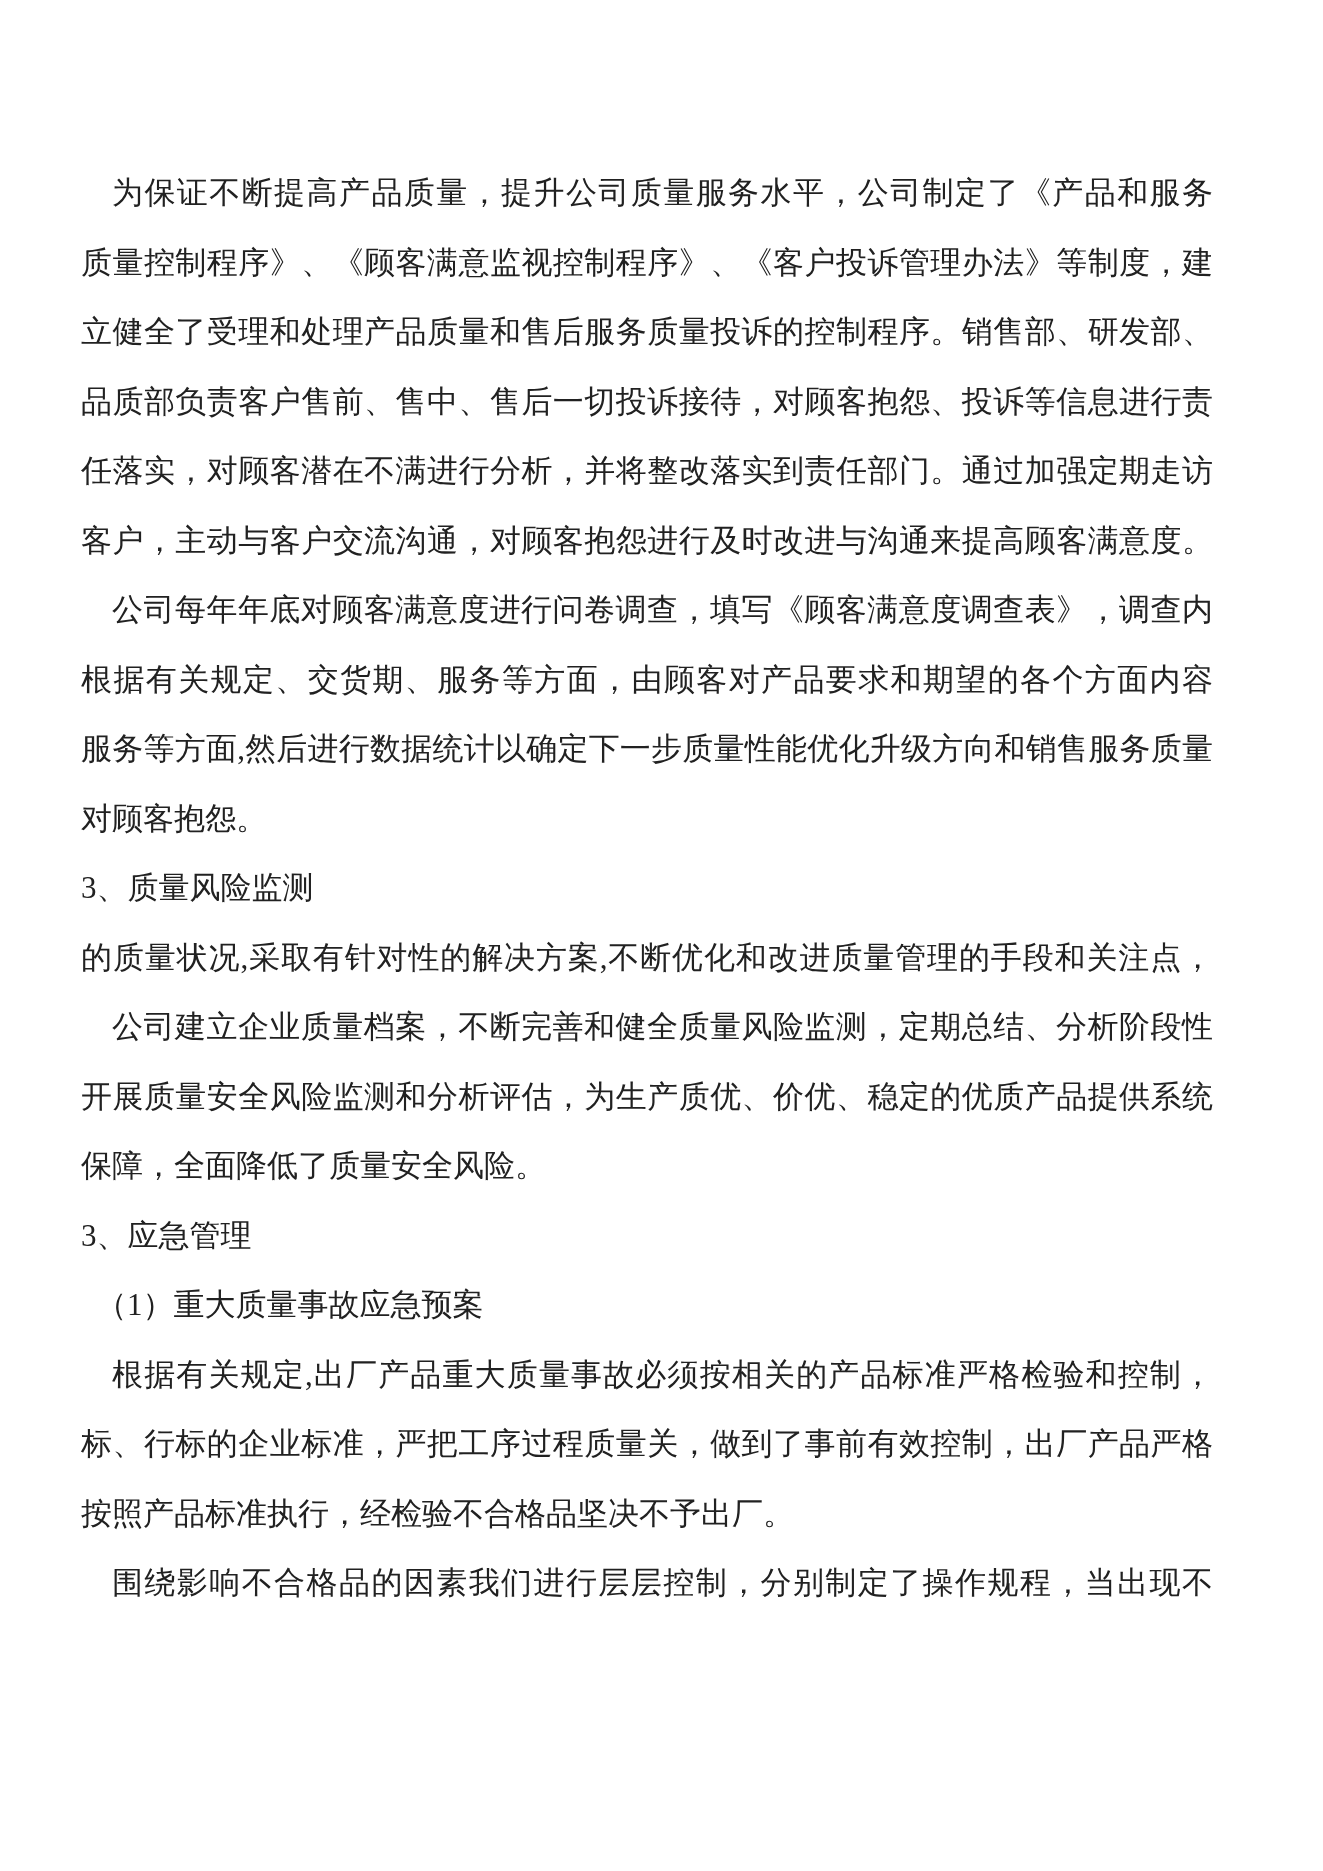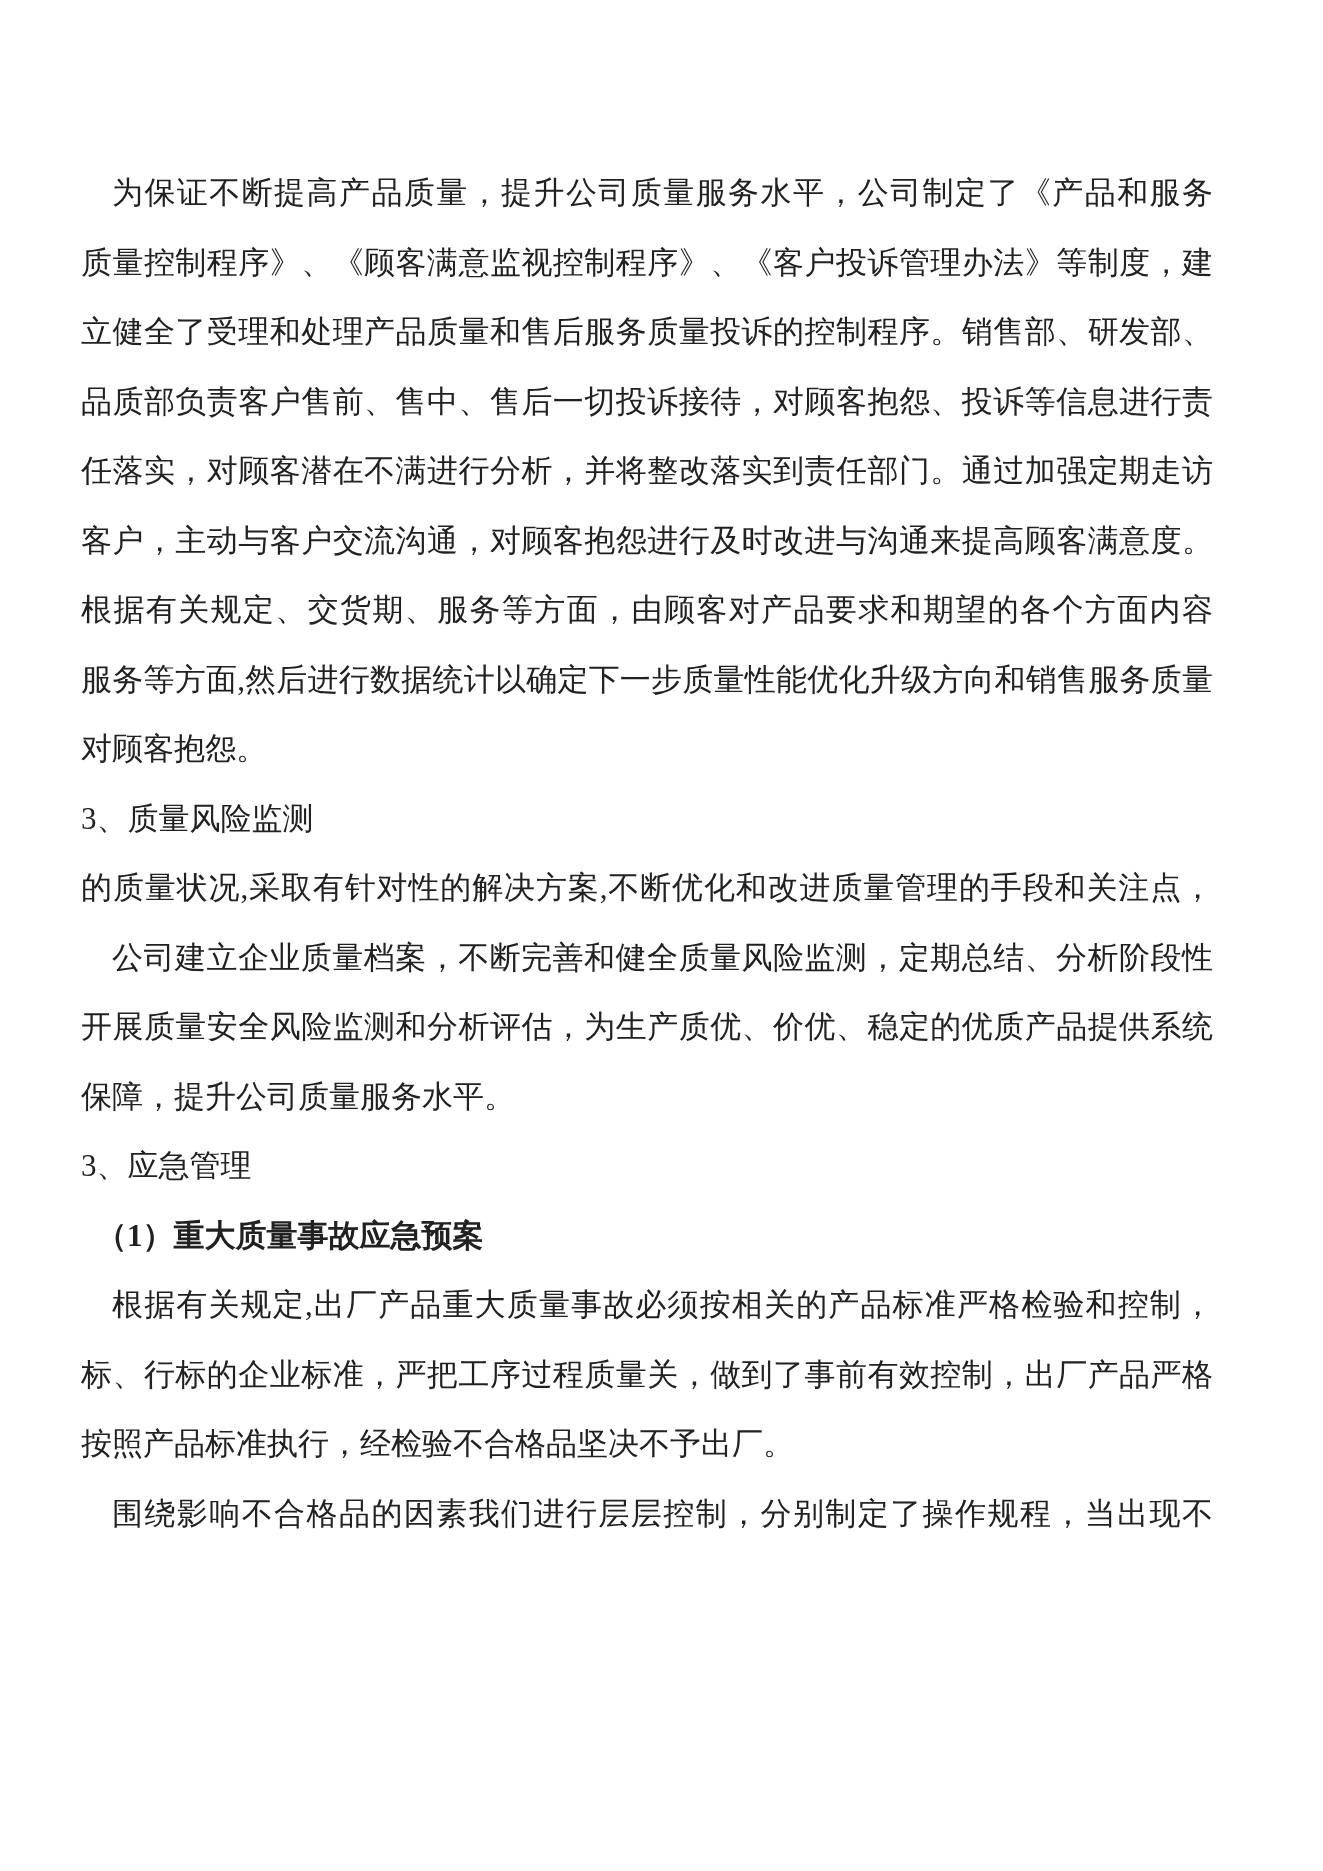--- a/index.html
+++ b/index.html
@@ -39,41 +39,42 @@
   }
   
   .fill {
     white-space: normal;
     text-align: justify;
     text-align-last: justify;
   }
   
   .ind-1 { text-indent: 31px; }
   
-  .ind-h { text-indent: 15px; font-weight: bold; }
+  .ind-h { text-indent: 15px; }
 </style>
 </head>
 <body>
 
 <div class="page">
   <div class="text-block">
     <div class="line fill ind-1">为保证不断提高产品质量，提升公司质量服务水平，公司制定了《产品和服务</div>
     <div class="line fill">质量控制程序》、《顾客满意监视控制程序》、《客户投诉管理办法》等制度，建</div>
     <div class="line fill">立健全了受理和处理产品质量和售后服务质量投诉的控制程序。销售部、研发部、</div>
     <div class="line fill">品质部负责客户售前、售中、售后一切投诉接待，对顾客抱怨、投诉等信息进行责</div>
     <div class="line fill">任落实，对顾客潜在不满进行分析，并将整改落实到责任部门。通过加强定期走访</div>
     <div class="line fill">客户，主动与客户交流沟通，对顾客抱怨进行及时改进与沟通来提高顾客满意度。</div>
+    <div class="line fill ind-1">公司每年年底对顾客满意度进行问卷调查，填写《顾客满意度调查表》，调查内</div>
     <div class="line fill">根据有关规定、交货期、服务等方面，由顾客对产品要求和期望的各个方面内容</div>
     <div class="line fill">服务等方面,然后进行数据统计以确定下一步质量性能优化升级方向和销售服务质量</div>
     <div class="line">对顾客抱怨。</div>
     <div class="line">3、质量风险监测</div>
     <div class="line fill">的质量状况,采取有针对性的解决方案,不断优化和改进质量管理的手段和关注点，</div>
     <div class="line fill ind-1">公司建立企业质量档案，不断完善和健全质量风险监测，定期总结、分析阶段性</div>
     <div class="line fill">开展质量安全风险监测和分析评估，为生产质优、价优、稳定的优质产品提供系统</div>
-    <div class="line">保障，提升公司质量服务水平。</div>
+    <div class="line">保障，全面降低了质量安全风险。</div>
     <div class="line">3、应急管理</div>
     <div class="line ind-h">（1）重大质量事故应急预案</div>
     <div class="line fill ind-1">根据有关规定,出厂产品重大质量事故必须按相关的产品标准严格检验和控制，</div>
     <div class="line fill">标、行标的企业标准，严把工序过程质量关，做到了事前有效控制，出厂产品严格</div>
     <div class="line">按照产品标准执行，经检验不合格品坚决不予出厂。</div>
     <div class="line fill ind-1">围绕影响不合格品的因素我们进行层层控制，分别制定了操作规程，当出现不</div>
   </div>
 </div>
 
 </body></html>

